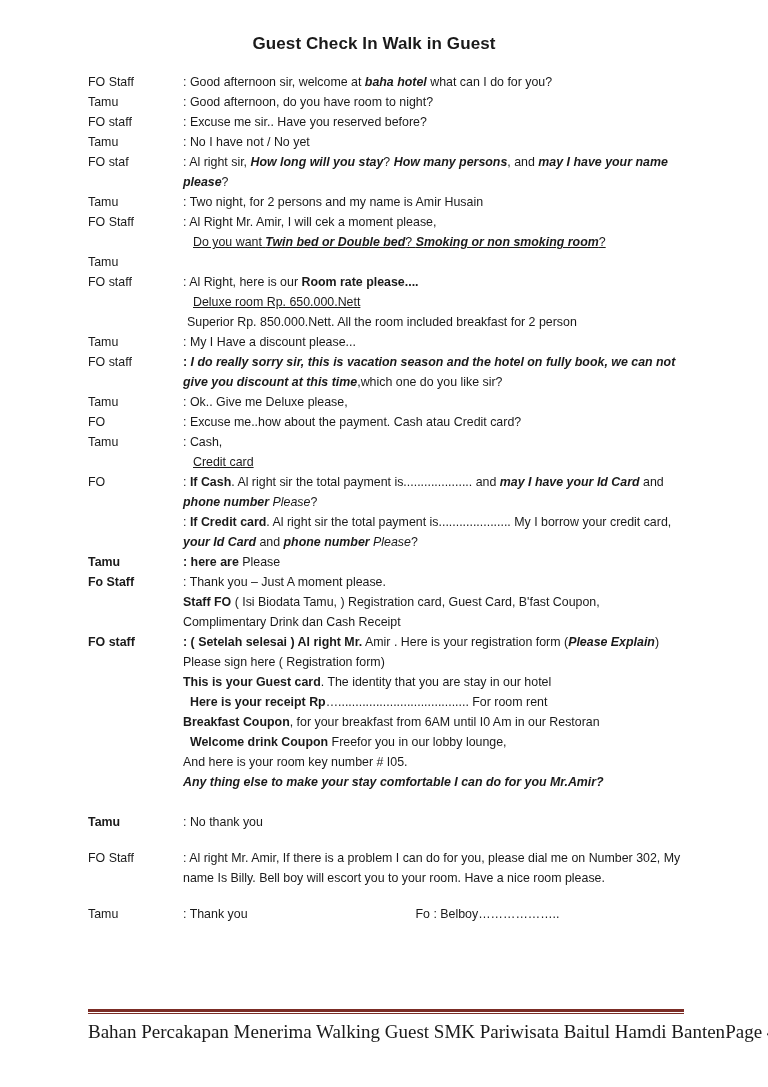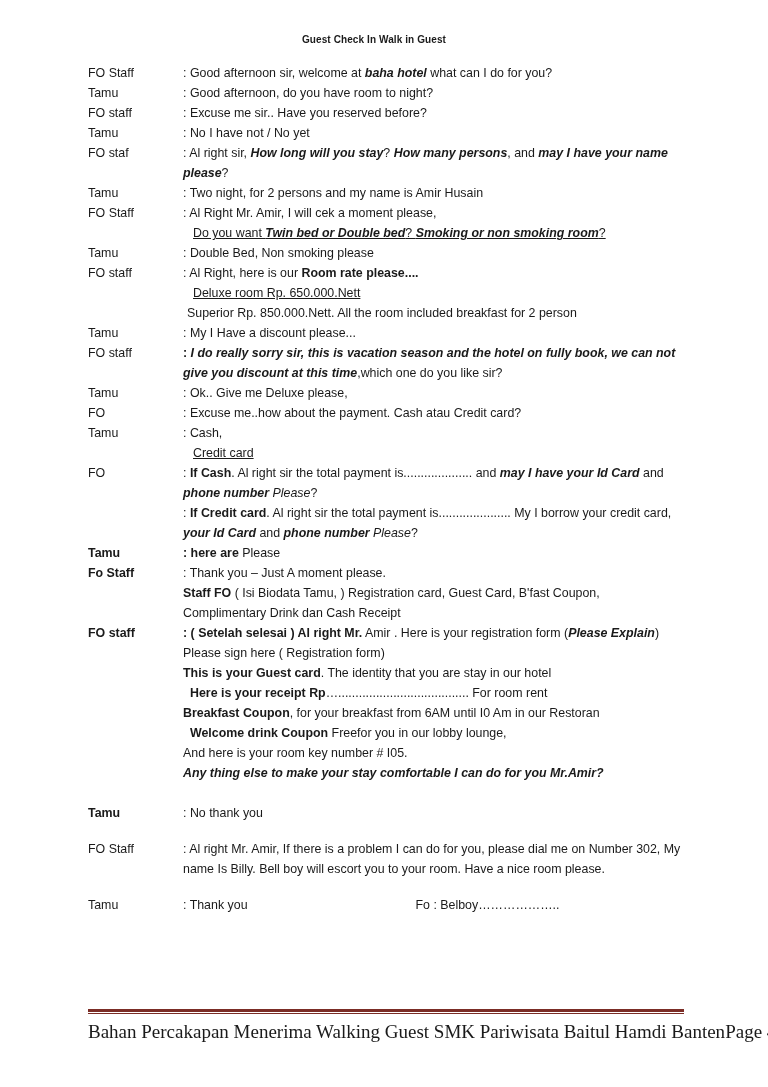--- a/index.html
+++ b/index.html
@@ -19,21 +19,21 @@
   .page {
     position: relative;
     width: 768px;
     height: 1087px;
     box-sizing: border-box;
     padding: 34px 84px 0 88px;
   }
   .doc-title {
     text-align: center;
     font-weight: bold;
-    font-size: 10px;
+    font-size: 17px;
     letter-spacing: .1px;
     margin: 0 0 18px 0;
     padding-right: 24px;
   }
   
   .dialogue {
     display: block;
   }
   .line {
     display: flex;
@@ -150,21 +150,20 @@
       <span class="txt">: Al Right Mr. Amir, I will cek a moment please,</span>
     </div>
 
     <div class="line cont">
       <span class="spk"></span>
       <span class="txt i1"><span>Do you want  </span><span class="bi">Twin bed or Double bed</span><span>? </span><span class="bi">Smoking or non smoking room</span><span>?</span></span>
     </div>
 
     <div class="line">
       <span class="spk">Tamu</span>
-      <span class="txt">: Double Bed, Non smoking please</span>
     </div>
 
     <div class="line">
       <span class="spk">FO staff</span>
       <span class="txt"><span>: Al Right, here is our </span><span class="bd">Room rate please</span><span class="bd">....</span></span>
     </div>
 
     <div class="line cont">
       <span class="spk"></span>
       <span class="txt i1">Deluxe room   Rp. 650.000.Nett</span>

